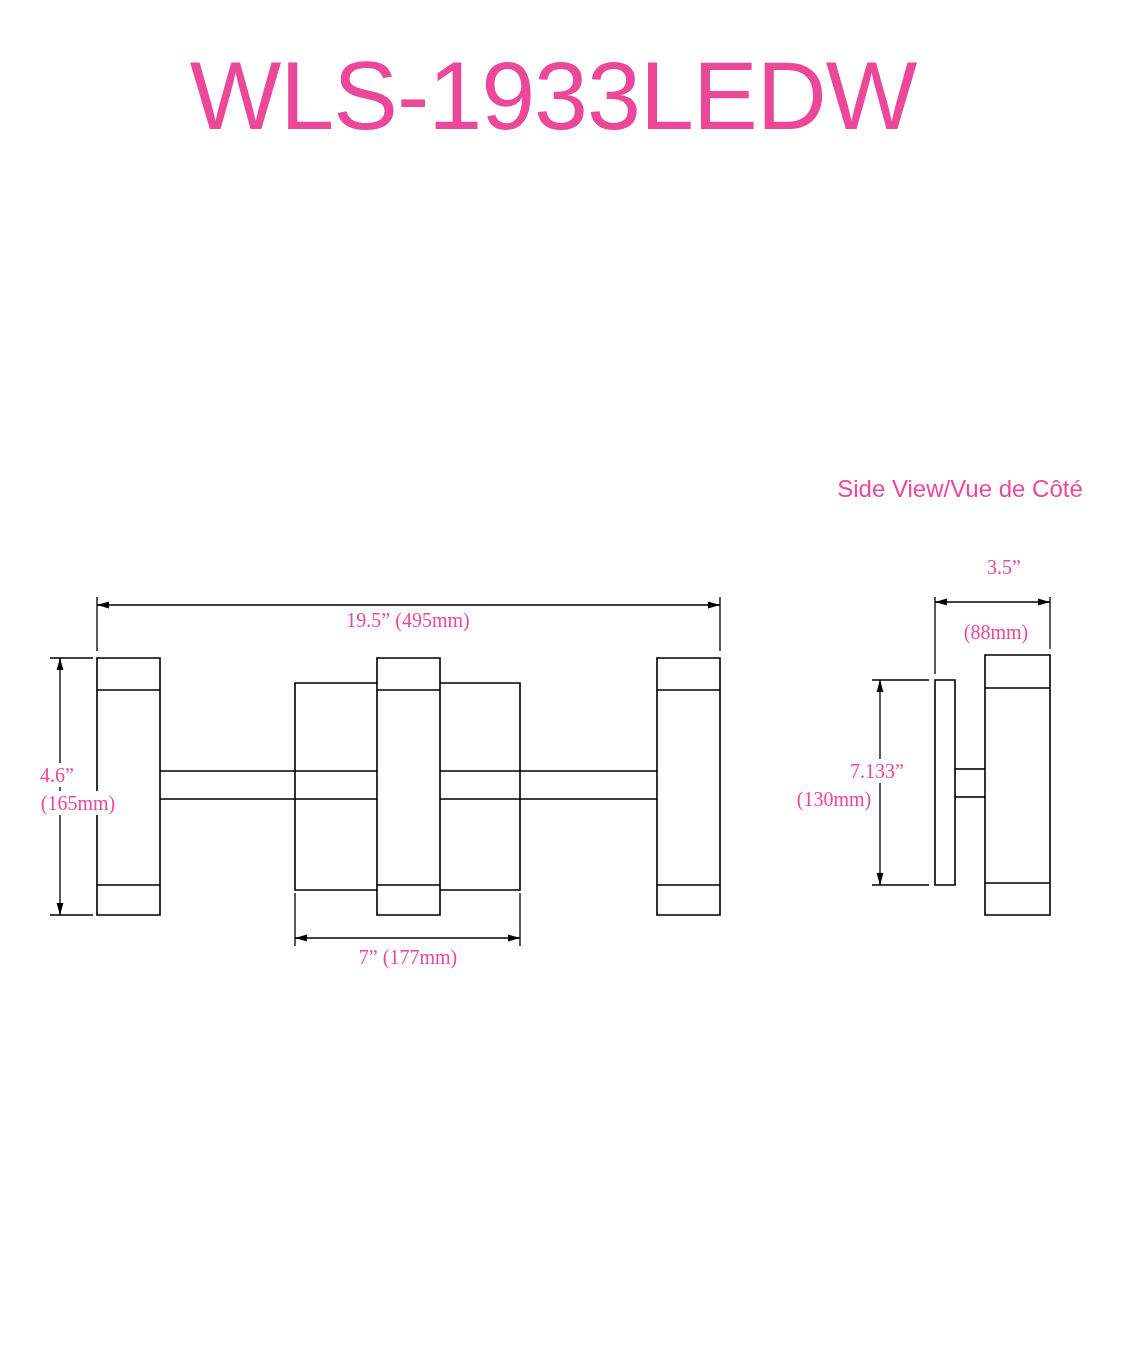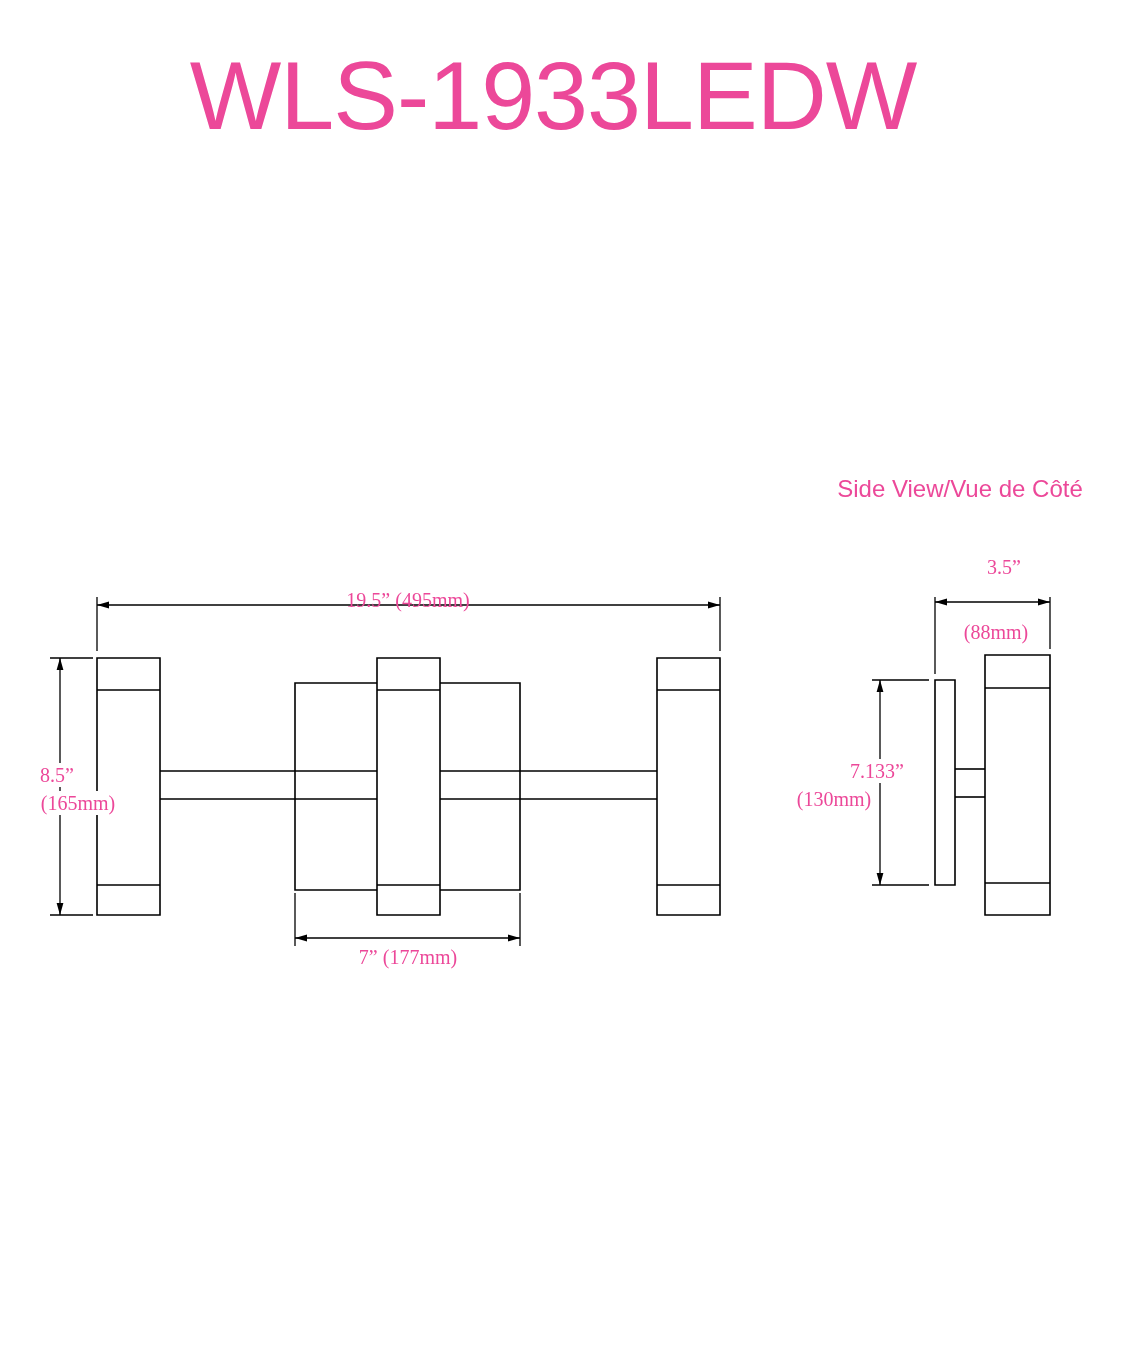--- a/index.html
+++ b/index.html
@@ -113,23 +113,23 @@
       <line x1="872" y1="885" x2="929" y2="885"></line>
       <line x1="880" y1="680" x2="880" y2="885" marker-start="url(#arr)" marker-end="url(#arr)"></line>
     </g>
   </svg>
 
   <div class="title">WLS-1933LEDW</div>
 
 
   <div class="view-label" style="left:960px;top:475px;">Side View/Vue de Côté</div>
 
-  <div class="dim-text" style="left:408px;top:588px;">19.5” (495mm)</div>
+  <div class="dim-text" style="left:408px;top:608px;">19.5” (495mm)</div>
 
-  <div class="dim-text on-line" style="left:57px;top:763px;">8.5”</div>
+  <div class="dim-text on-line" style="left:57px;top:763px;">4.6”</div>
   <div class="dim-text on-line" style="left:57px;top:791px;margin-left:21px;">(165mm)</div>
 
   <div class="dim-text" style="left:408px;top:945px;">7” (177mm)</div>
 
   <div class="dim-text" style="left:996px;top:555px;margin-left:8px;">3.5”</div>
   <div class="dim-text" style="left:996px;top:606px;margin-top:14px;">(88mm)</div>
 
   <div class="dim-text on-line" style="left:877px;top:759px;">7.133”</div>
   <div class="dim-text on-line" style="left:834px;top:787px;">(130mm)</div>
 

